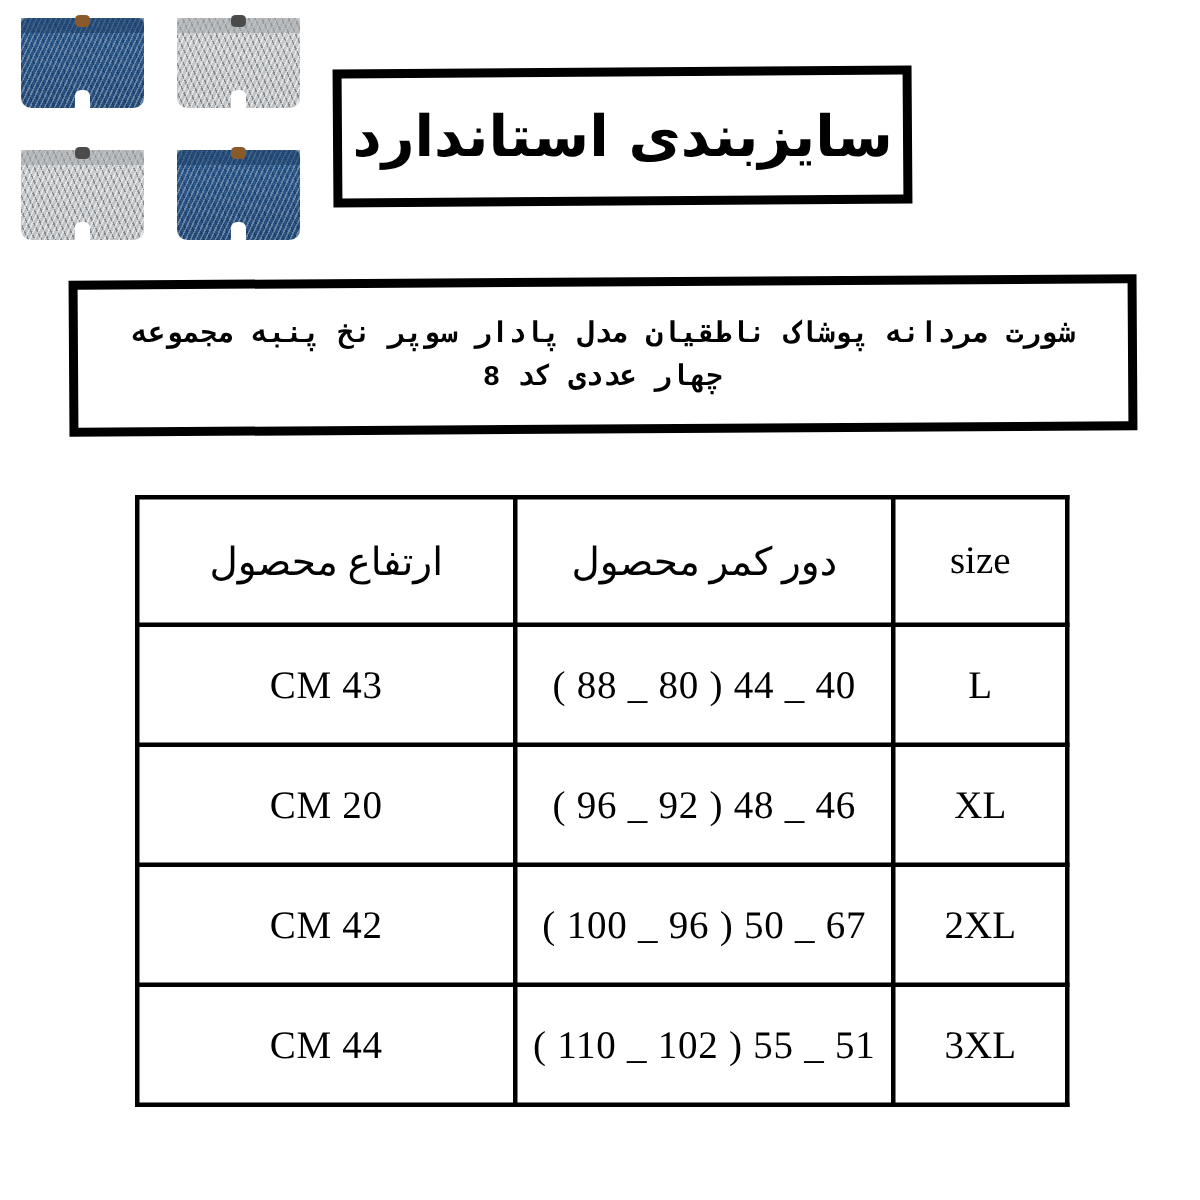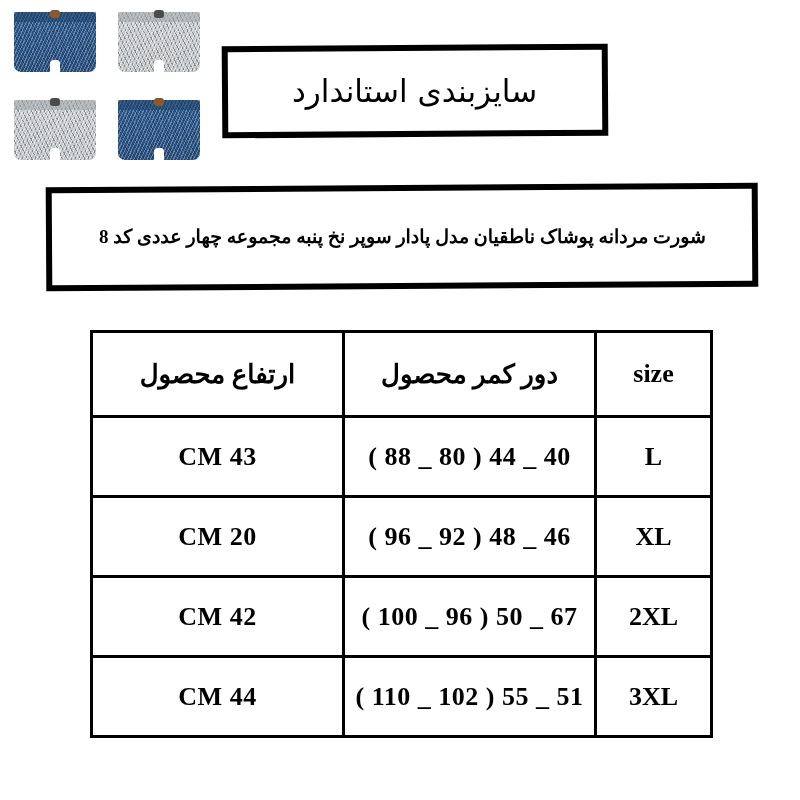--- a/index.html
+++ b/index.html
@@ -97,41 +97,41 @@
     width: 386px;
     height: 92px;
     border-width: 6px;
     transform: rotate(-0.4deg);
     display: flex;
     align-items: center;
     justify-content: center;
   }
   #title-text {
     font-family: "DejaVu Sans", sans-serif;
-    font-size: 31px;
-    font-weight: 400;
+    font-size: 38px;
+    font-weight: 700;
     letter-spacing: 1px;
     transform: rotate(0.4deg);
     white-space: nowrap;
   }
 
   #desc-box {
     left: 46px;
     top: 185px;
     width: 712px;
     height: 104px;
     border-width: 6px;
     transform: rotate(-0.35deg);
     display: flex;
     align-items: center;
     justify-content: center;
     padding: 0 14px;
   }
   #desc-text {
-    font-family: Liberation Serif, serif;
+    font-family: Liberation Mono, monospace;
     font-size: 19px;
     font-weight: 700;
     line-height: 1.5;
     text-align: center;
     transform: rotate(0.35deg);
   }
 
   
   #size-table {
     position: absolute;
@@ -140,21 +140,21 @@
     width: 620px;
     border-collapse: collapse;
     table-layout: fixed;
   }
   #size-table td, #size-table th {
     border: 3px solid #000;
     text-align: center;
     vertical-align: middle;
     font-family: "Liberation Serif", serif;
     font-size: 26px;
-    font-weight: 700;
+    font-weight: 400;
     height: 77px;
     padding: 0 4px;
   }
   #size-table tr.head th {
     height: 82px;
   }
   .col-size   { width: 116px; }
   .col-waist  { width: 252px; }
   .col-height { width: 252px; }
 

